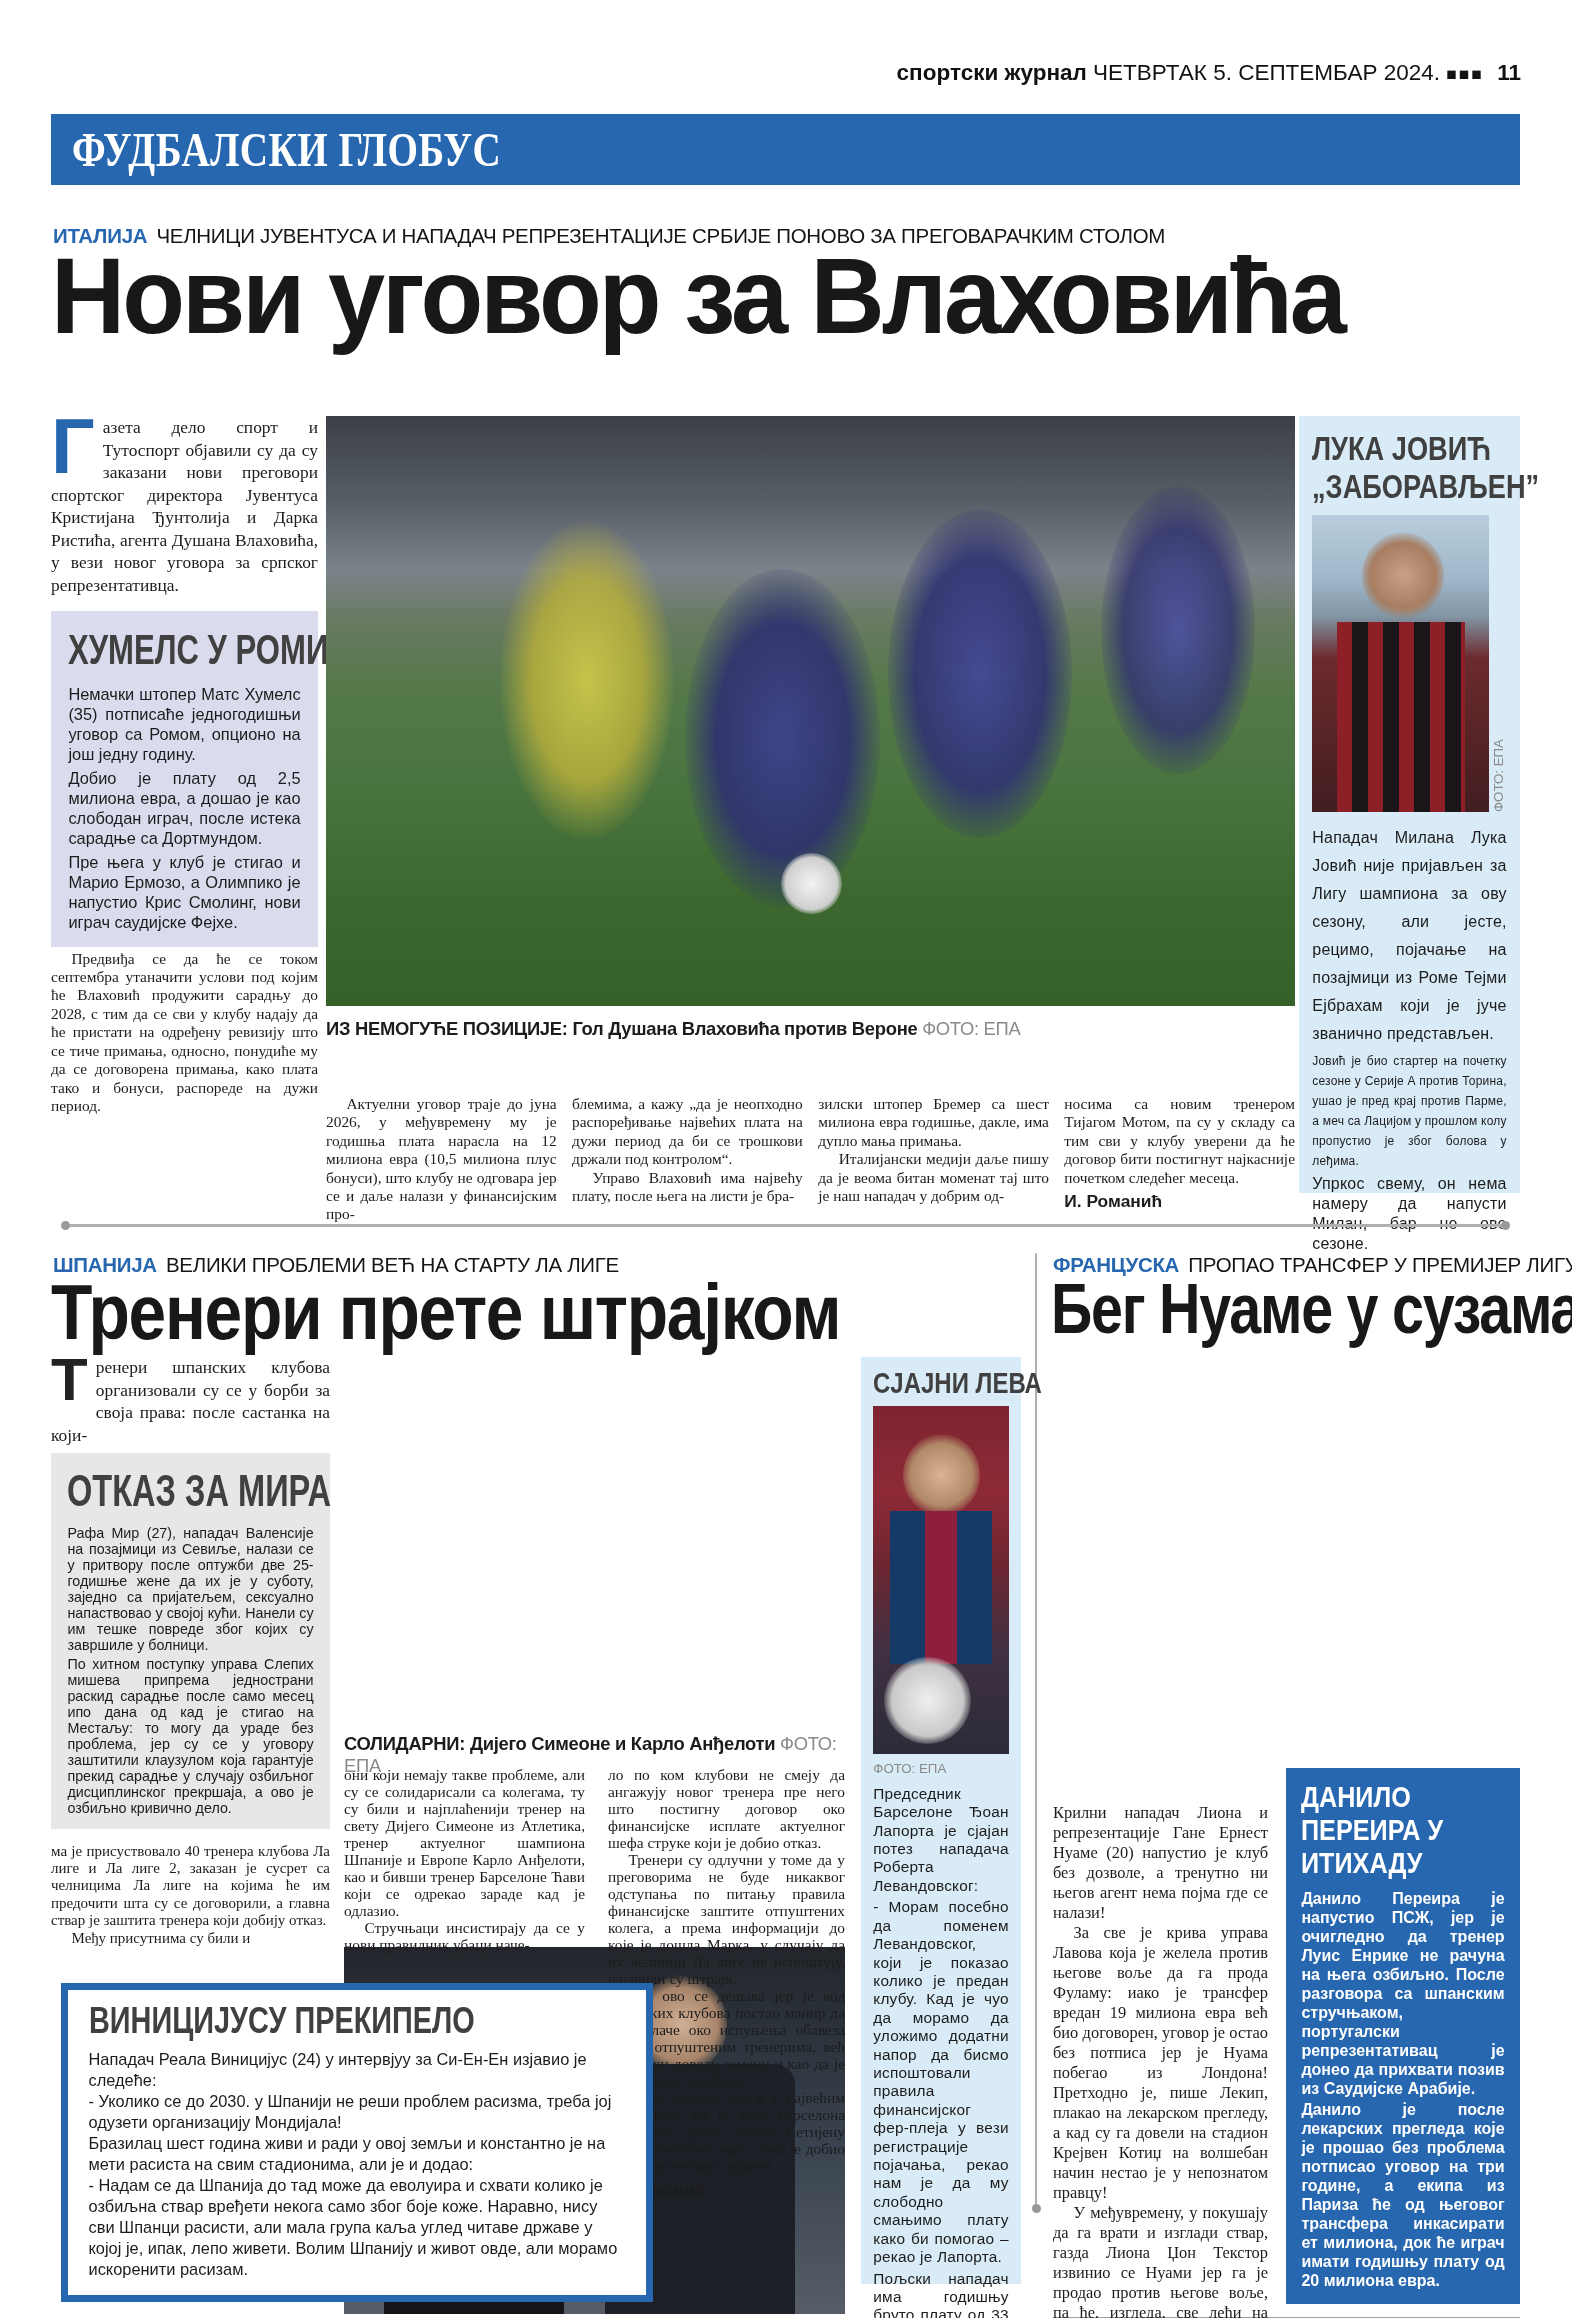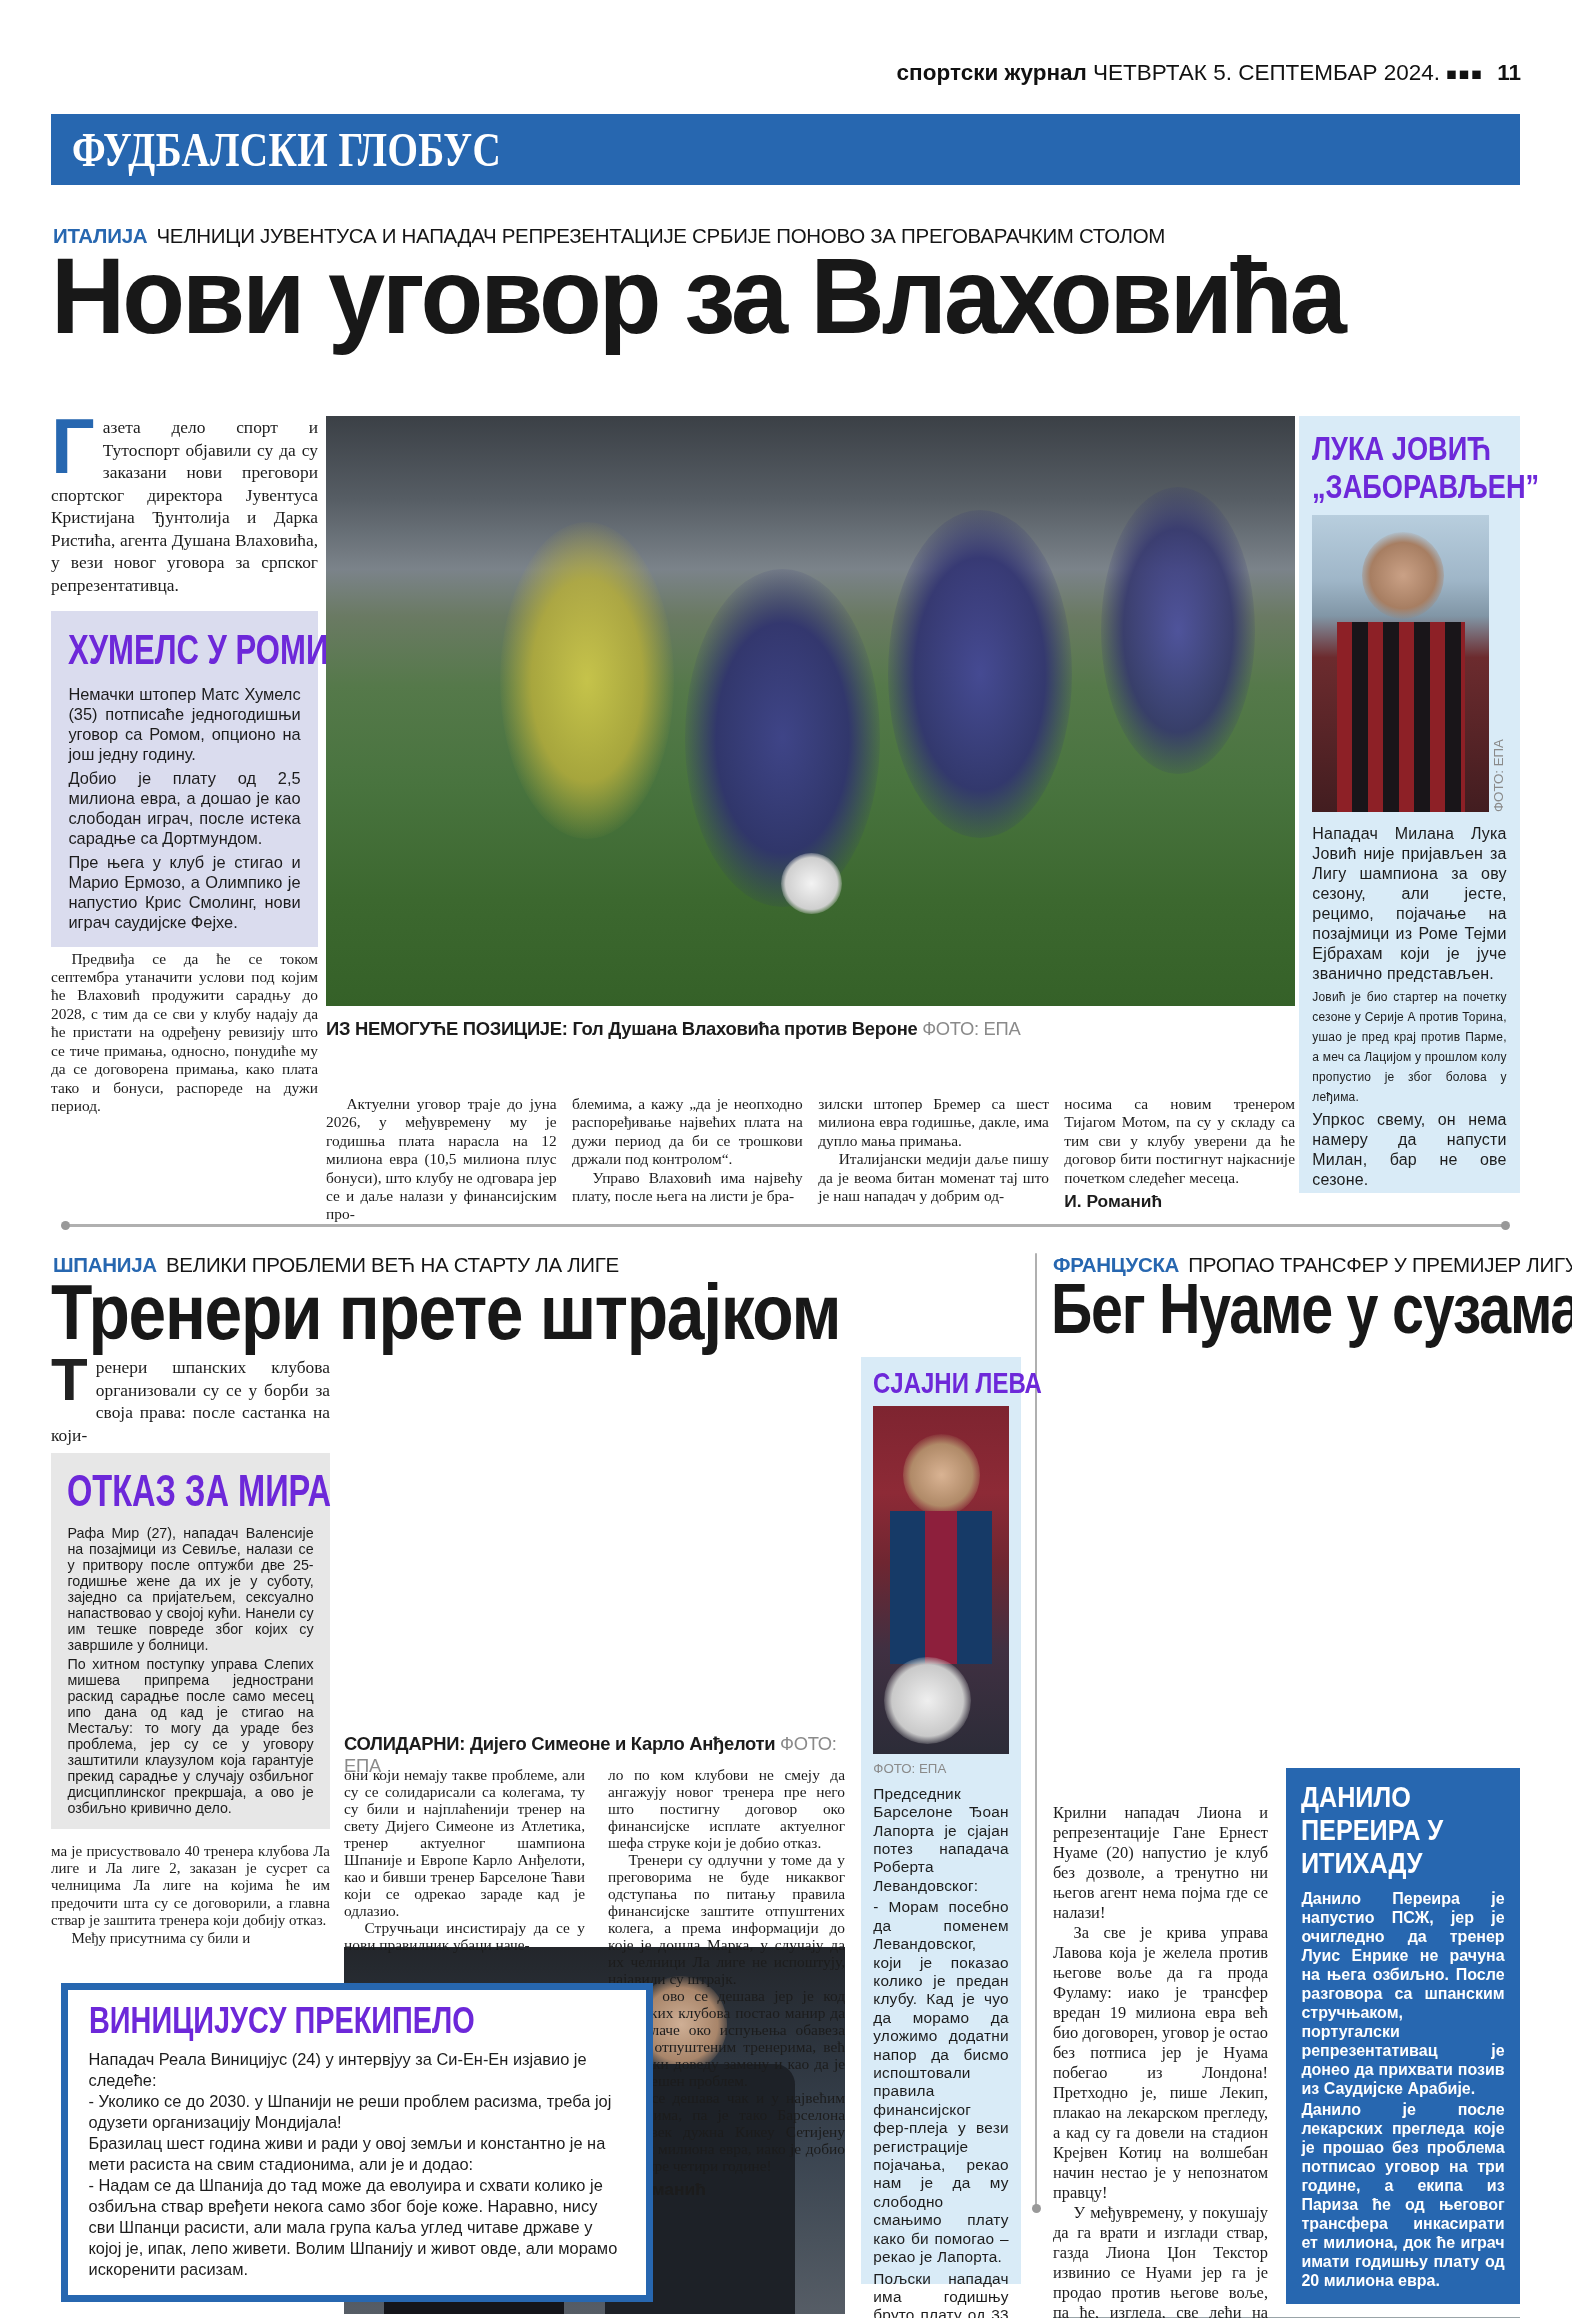--- a/index.html
+++ b/index.html
@@ -27,21 +27,21 @@
   .body30{font-size:15.4px;line-height:18.4px;text-align:justify;}
   .intro{font-size:17.4px;line-height:22.5px;text-align:justify;}
   .cols4{display:flex;gap:15.4px;}
   .cols4>div{flex:1;font-size:15.4px;line-height:18.4px;text-align:justify;margin-top:42px;}
   .byline{font-family:"Liberation Sans",sans-serif;font-weight:bold;font-size:17.4px;margin-top:5.1px;}
   .dropcap{float:left;font-family:"Liberation Sans",sans-serif;font-weight:bold;
            font-size:77px;line-height:60px;padding-right:8.2px;}
   
   .cap{font-family:"Liberation Sans",sans-serif;font-size:18.4px;letter-spacing:-0.3px;}
   
-  .boxtitle{font-family:"Liberation Sans",sans-serif;font-weight:bold;color:#6d28d9;}
+  .boxtitle{font-family:"Liberation Sans",sans-serif;font-weight:bold;color:#404040;}
   .lavbox{background:#dadcee;}
   .bluebox{background:#d9ebf7;}
   .greybox{background:#e7e7e7;}
   .photo{position:relative;overflow:hidden;}
   .vert{writing-mode:vertical-rl;transform:rotate(180deg);font-family:"Liberation Sans",sans-serif;
         font-size:13.3px;color:#8a8a8a;}
   .hr{position:absolute;background:#b0b0b0;border-radius:1.5px;}
   .dot{position:absolute;width:9.2px;height:9.2px;border-radius:50%;background:#999;}
   .blob{position:absolute;border-radius:50%;}
 </style>
@@ -124,21 +124,21 @@
     <div style="display:flex;margin-top:9.2px;">
       <div class="photo" style="flex:1;height:297px;background:
            linear-gradient(180deg,#b8cede 0%,#9fb6c8 22%,#8196a6 34%,#6c2b2e 48%,#421d20 100%);">
         <div class="blob" style="left:28%;top:6%;width:82px;height:87px;background:radial-gradient(circle,#caa186 0%,#a77e62 55%,transparent 75%);"></div>
         <div style="position:absolute;left:14%;top:36%;width:72%;height:64%;background:repeating-linear-gradient(90deg,#8d2026 0 15.4px,#191519 15.4px 31px);"></div>
       </div>
       <div style="width:17.4px;display:flex;align-items:flex-end;justify-content:center;">
         <span class="vert">ФОТО: ЕПА</span>
       </div>
     </div>
-    <p class="sans" style="font-size:16px;line-height:20px;margin-top:12.3px;text-align:justify;letter-spacing:0.2px;">Нападач Милана Лука Јовић није пријављен за Лигу шампиона за ову сезону, али јесте, рецимо, појачање на позајмици из Роме Тејми Ејбрахам који је јуче званично представљен.</p>
+    <p class="sans" style="font-size:16px;line-height:28px;margin-top:12.3px;text-align:justify;letter-spacing:0.2px;">Нападач Милана Лука Јовић није пријављен за Лигу шампиона за ову сезону, али јесте, рецимо, појачање на позајмици из Роме Тејми Ејбрахам који је јуче званично представљен.</p>
     <p class="sans" style="font-size:12px;line-height:20px;margin-top:3.1px;text-align:justify;letter-spacing:0.2px;">Јовић је био стартер на почетку сезоне у Серије А против Торина, ушао је пред крај против Парме, а меч са Лацијом у прошлом колу пропустио је због болова у леђима.</p>
     <p class="sans" style="font-size:16px;line-height:20px;margin-top:3.1px;text-align:justify;letter-spacing:0.2px;">Упркос свему, он нема намеру да напусти Милан, бар не ове сезоне.</p>
   </div>
 
   <div class="hr" style="left:67px;top:1224px;width:1439px;height:2.6px;"></div>
   <div class="dot" style="left:61px;top:1221px;"></div>
   <div class="dot" style="left:1501px;top:1221px;"></div>
 
   <div class="hr" style="left:1035px;top:1253px;width:2px;height:956px;"></div>
   <div class="dot" style="left:1032px;top:2204px;"></div>

